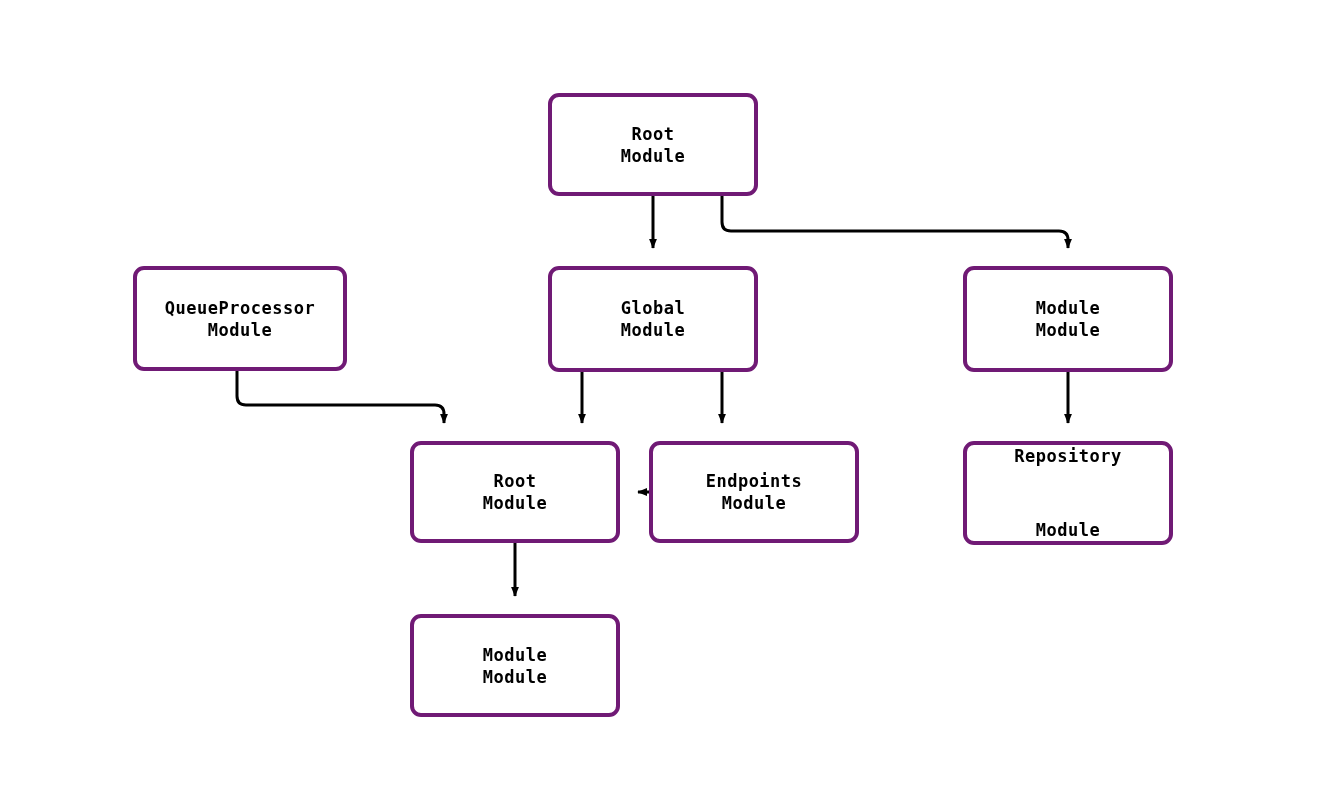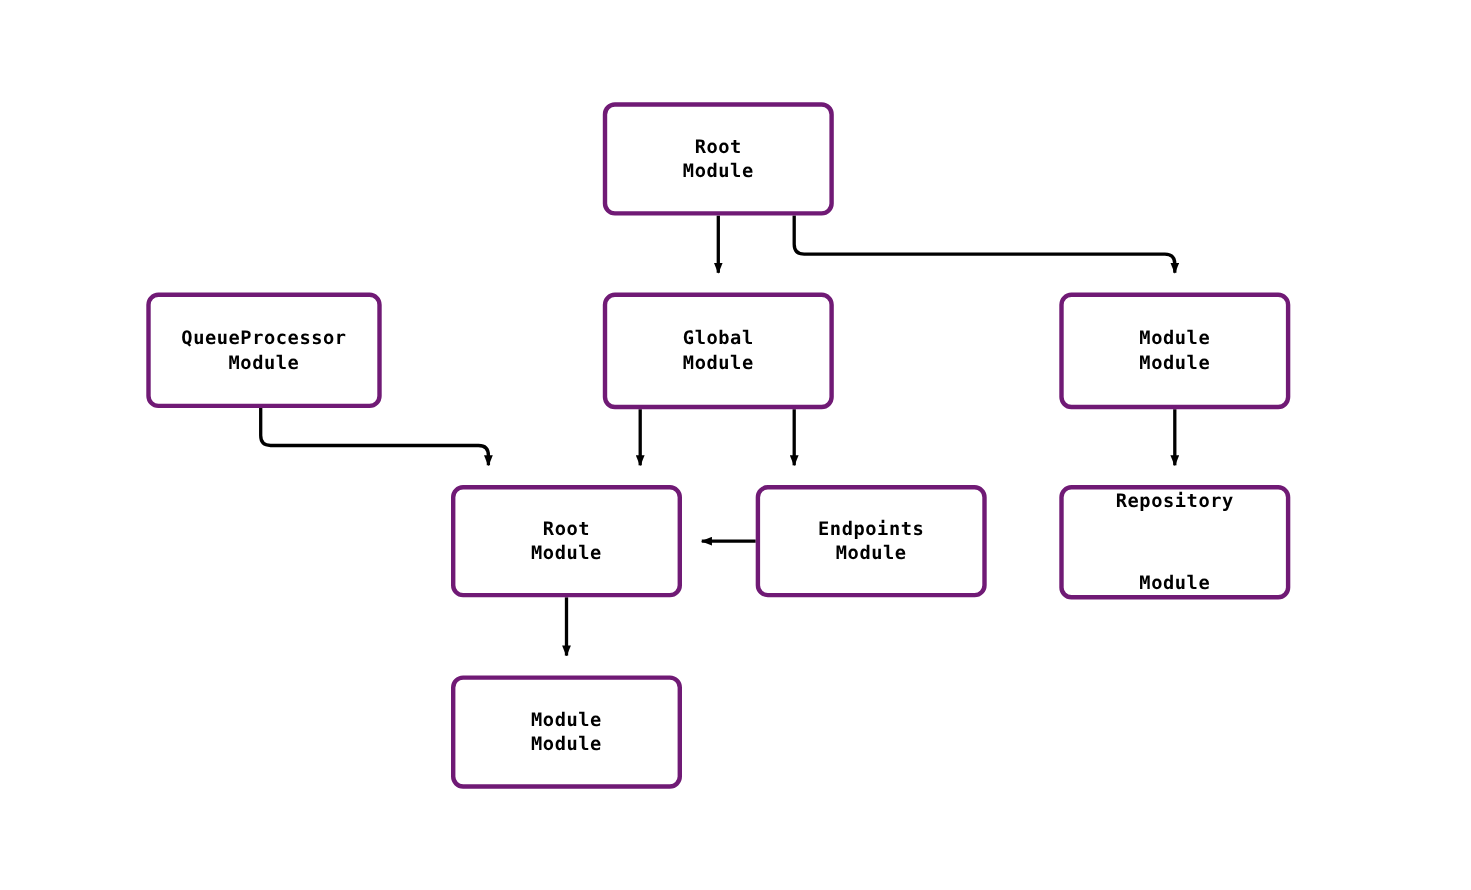--- a/index.html
+++ b/index.html
@@ -114,21 +114,21 @@
   <div class="node" style="left:963px; top:266px; width:210px; height:106px;">
     <span class="node-line">Module</span>
     <span class="node-line">Module</span>
   </div>
 
   <div class="node" style="left:410px; top:441px; width:210px; height:102px;">
     <span class="node-line">Root</span>
     <span class="node-line">Module</span>
   </div>
 
-  <div class="node" style="left:687px; top:441px; width:210px; height:102px;">
+  <div class="node" style="left:649px; top:441px; width:210px; height:102px;">
     <span class="node-line">Endpoints</span>
     <span class="node-line">Module</span>
   </div>
 
   <div class="node" style="left:963px; top:441px; width:210px; height:104px;justify-content:space-between;">
     <span class="node-line">Repository</span>
     <span class="node-line">Module</span>
   </div>
 
   <div class="node" style="left:410px; top:614px; width:210px; height:103px;">

